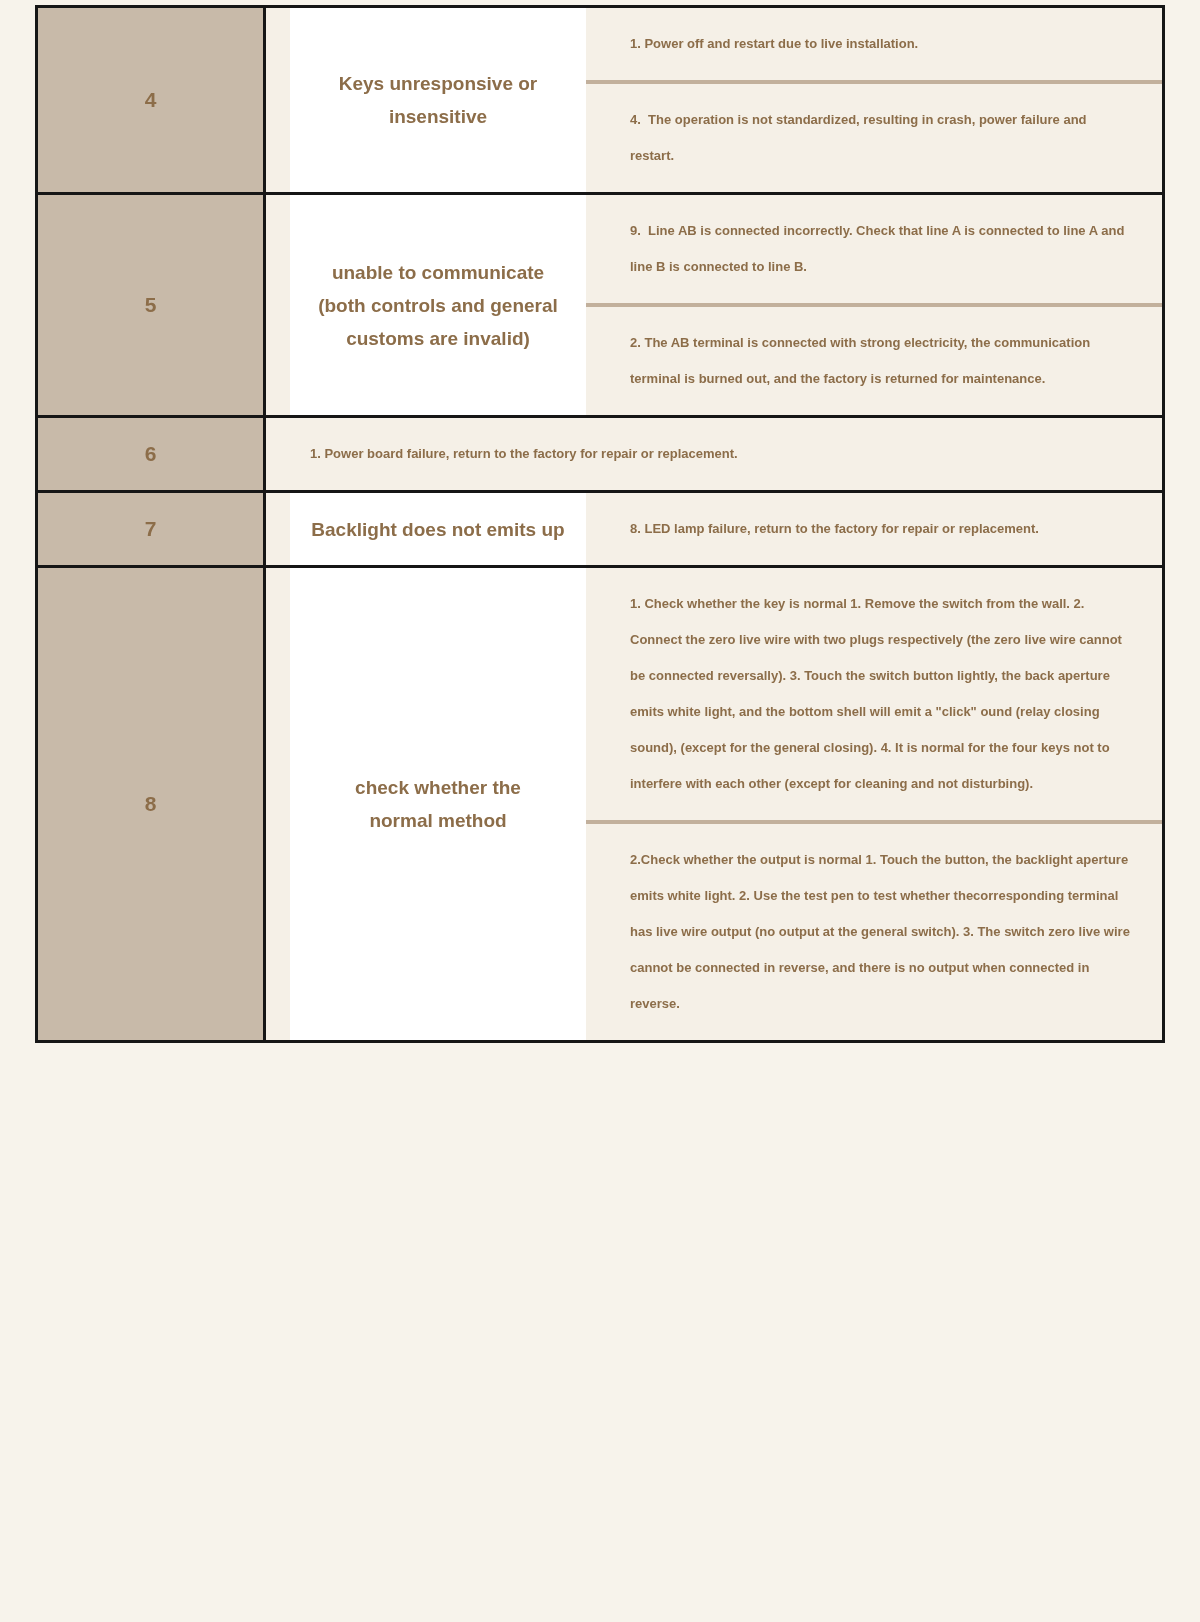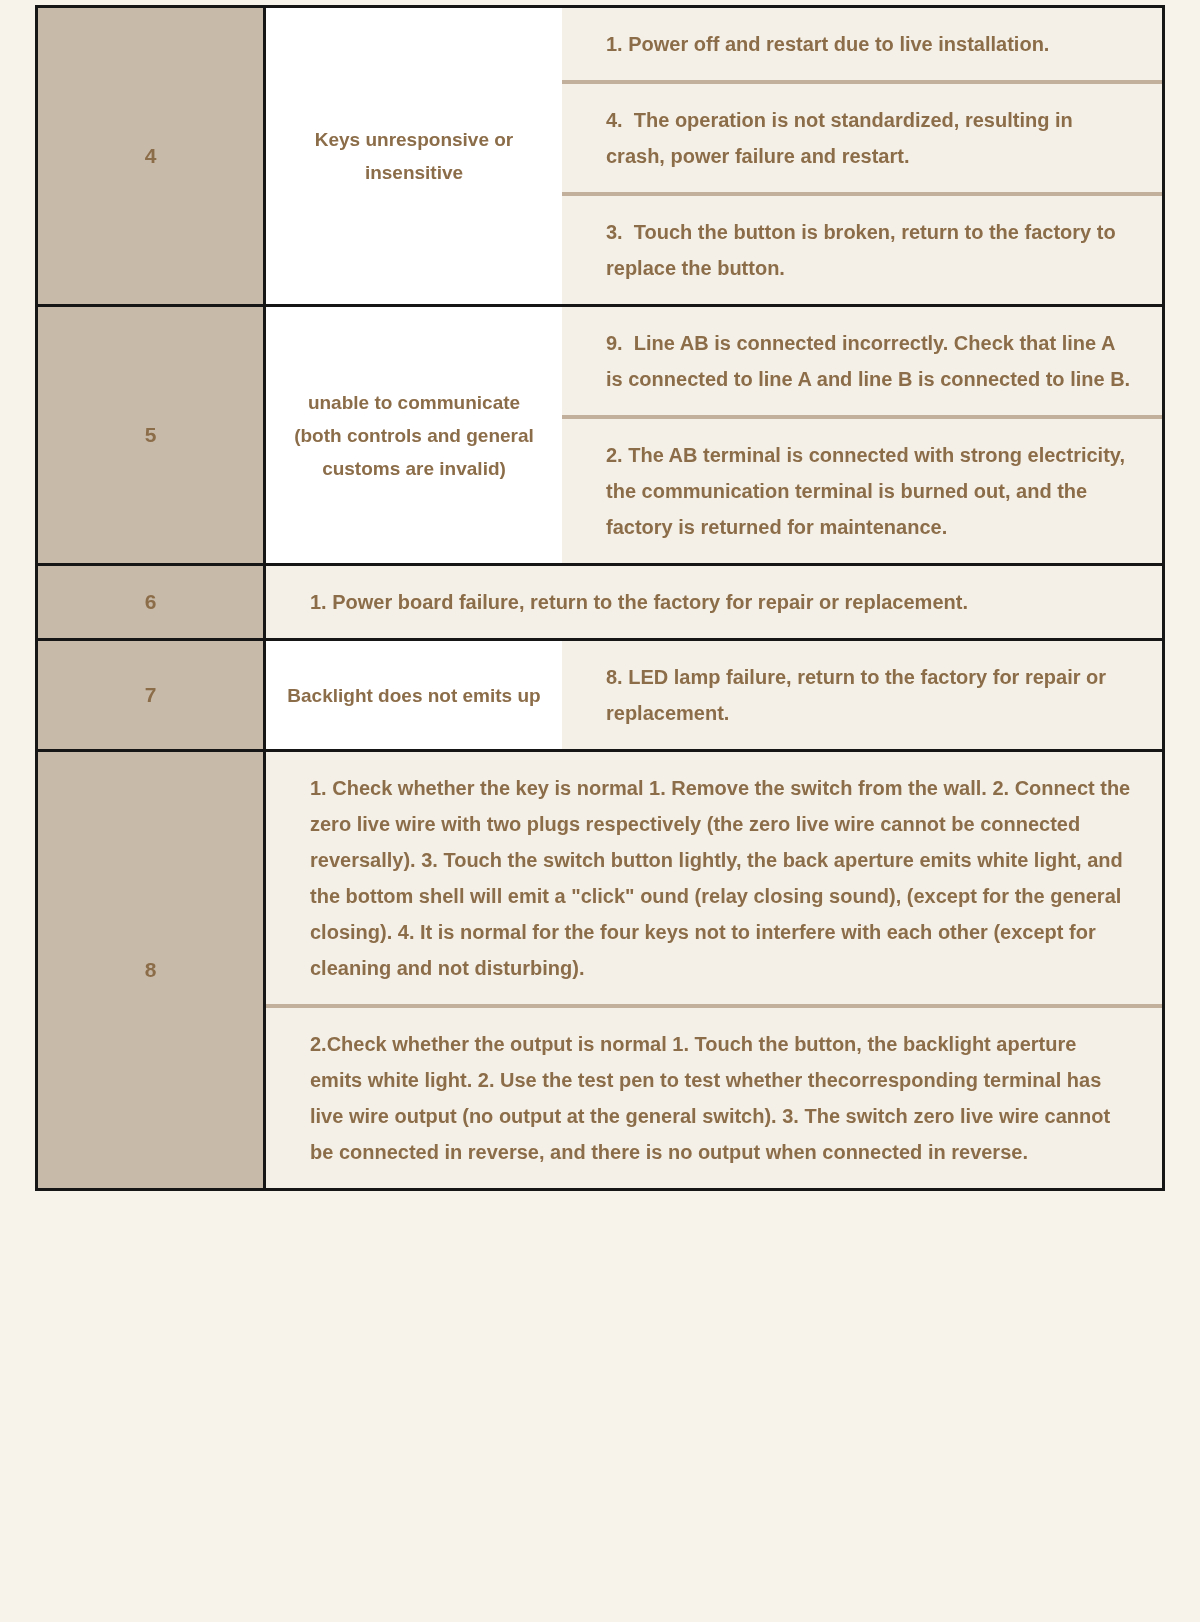--- a/index.html
+++ b/index.html
@@ -54,57 +54,57 @@
     display: flex;
     align-items: center;
     justify-content: center;
     text-align: center;
     padding: 10px 8px;
     color: var(--text, #8c6d49);
     font-size: 19px;
     font-weight: 700;
     line-height: 33px;
     white-space: pre-line;
+    margin-left: 24px;
   }
 
   .cell-solutions {
     flex: 1 1 auto;
     background: var(--col3-bg, #f5f0e7);
     display: flex;
     flex-direction: column;
   }
 
   .solution {
     flex: 1 0 auto;
     display: flex;
     flex-direction: column;
     justify-content: center;
     padding: 18px 28px 18px 44px;
     color: var(--text, #8c6d49);
-    font-size: 20px;
+    font-size: 13px;
     font-weight: 700;
     line-height: 36px;
     white-space: pre-wrap;
     border-top: 4px solid var(--sub-border, #c2b09c);
   }
   .solution:first-child { border-top: none; }
 </style>
 </head>
 <body>
 
 <div class="page">
   <div class="ttable">
       <div class="trow">
         <div class="cell-number">4</div>
         <div class="cell-problem">Keys unresponsive or
 insensitive</div>
         <div class="cell-solutions">
           <div class="solution">1. Power off and restart due to live installation.</div>
           <div class="solution">4.  The operation is not standardized, resulting in crash, power failure and restart.</div>
-          <div class="solution">3.  Touch the button is broken, return to the factory to replace the button.</div>
         </div>
       </div>
       <div class="trow">
         <div class="cell-number">5</div>
         <div class="cell-problem">unable to communicate
 (both controls and general
 customs are invalid)</div>
         <div class="cell-solutions">
           <div class="solution">9.  Line AB is connected incorrectly. Check that line A is connected to line A and line B is connected to line B.</div>
           <div class="solution">2. The AB terminal is connected with strong electricity, the communication terminal is burned out, and the factory is returned for maintenance.</div>
@@ -118,19 +118,21 @@
       </div>
       <div class="trow">
         <div class="cell-number">7</div>
         <div class="cell-problem">Backlight does not emits up</div>
         <div class="cell-solutions">
           <div class="solution">8. LED lamp failure, return to the factory for repair or replacement.</div>
         </div>
       </div>
       <div class="trow">
         <div class="cell-number">8</div>
+        <div class="cell-problem">check whether the
+normal method</div>
         <div class="cell-solutions">
           <div class="solution">1. Check whether the key is normal 1. Remove the switch from the wall. 2. Connect the zero live wire with two plugs respectively (the zero live wire cannot be connected reversally). 3. Touch the switch button lightly, the back aperture emits white light, and the bottom shell will emit a "click" ound (relay closing sound), (except for the general closing). 4. It is normal for the four keys not to interfere with each other (except for cleaning and not disturbing).</div>
           <div class="solution">2.Check whether the output is normal 1. Touch the button, the backlight aperture emits white light. 2. Use the test pen to test whether thecorresponding terminal has live wire output (no output at the general switch). 3. The switch zero live wire cannot be connected in reverse, and there is no output when connected in reverse.</div>
         </div>
       </div>
     </div>
 </div>
 
 </body></html>

